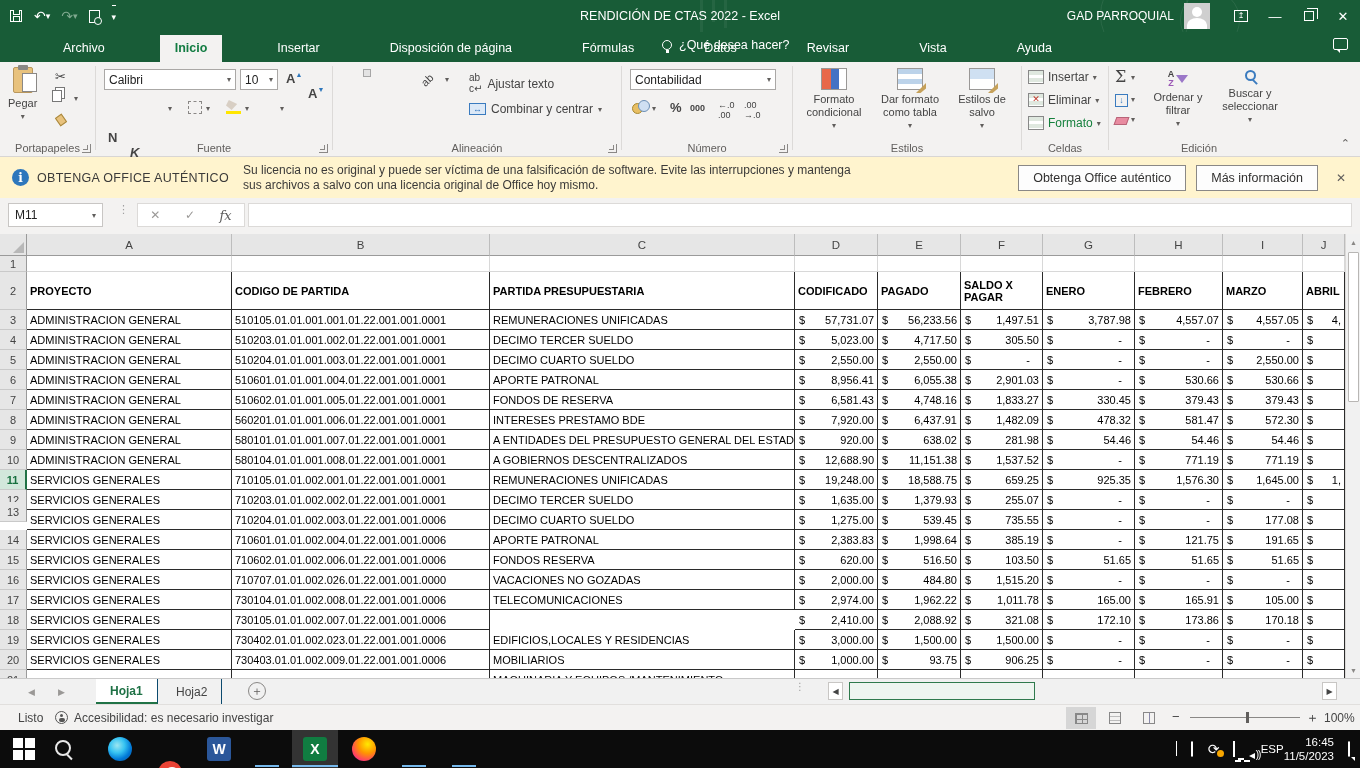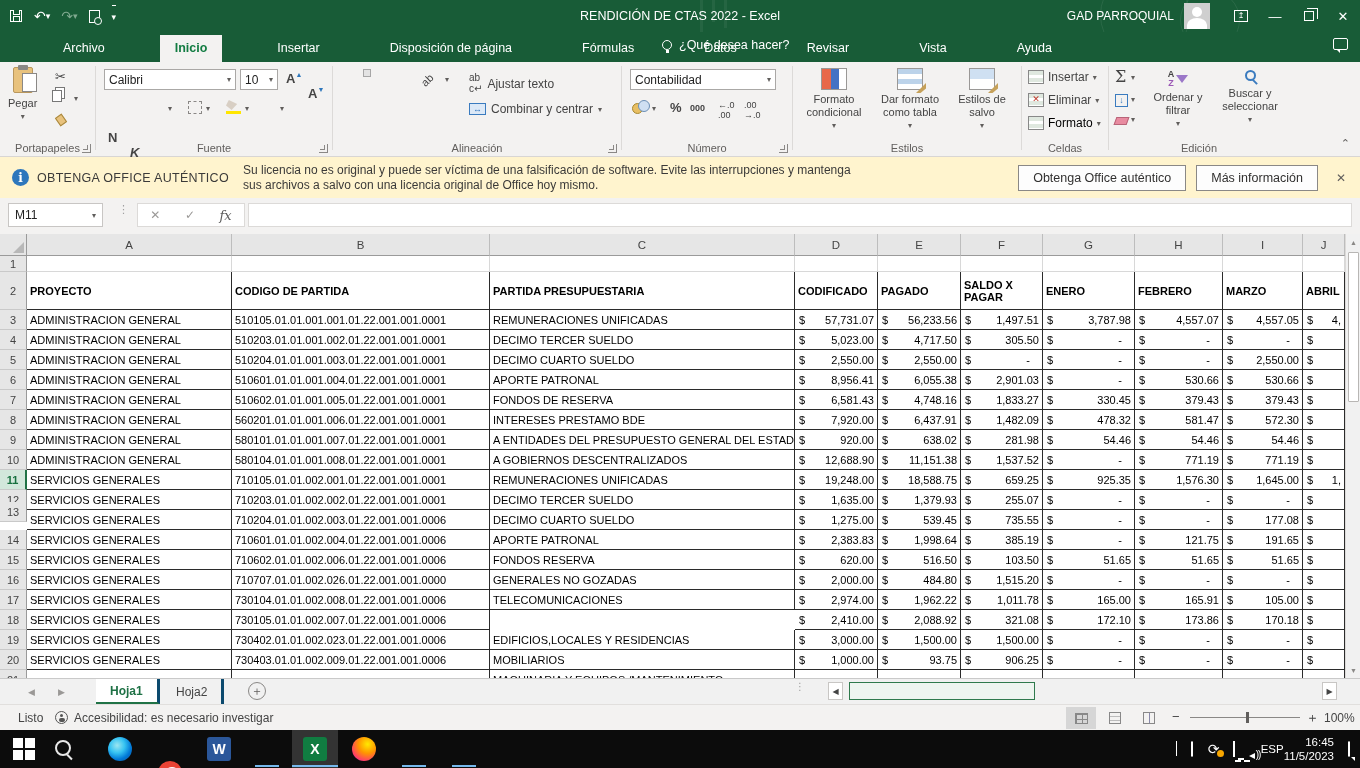--- a/index.html
+++ b/index.html
@@ -108,21 +108,21 @@
   .hcell { display:flex; align-items:center; padding:0 2px 0 3px; font-weight:bold; line-height:12px; }
   .money { display:flex; align-items:center; justify-content:space-between; padding:0 3px 0 4px; white-space:nowrap; }
   .money .vdash { padding-right:9px; }
   .vscroll { position:absolute; left:1345px; top:234px; width:15px; height:444px; background:#f1f1f1; border-left:1px solid #dcdad8; }
   .sc-arrow { position:absolute; left:1px; width:13px; height:14px; background:#f1f1f1; color:#8a8886; font-size:7px; display:flex; align-items:center; justify-content:center; }
   .vthumb { position:absolute; left:2px; top:18px; width:11px; height:150px; background:#fff; border:1px solid #b8b6b4; border-radius:1px; }
 
   
   .sheetbar { position:absolute; left:0; top:678px; width:1360px; height:26px; background:#f1f1f1; border-top:1px solid #c9c9c9; }
   .navarr { position:absolute; top:0; height:25px; display:flex; align-items:center; color:#9a9896; font-size:9px; }
-  .stab { position:absolute; top:0; height:25px; display:flex; align-items:center; padding:0 14px; font-size:12px; color:#444; border-right:3px solid #0c4a6e; }
+  .stab { position:absolute; top:0; height:25px; display:flex; align-items:center; padding:0 14px; font-size:12px; color:#444; border-right:1px solid #0c4a6e; }
   .stab.active { background:#fff; color:#1e7145; font-weight:bold; border-bottom:2px solid #217346; }
   .addsheet { position:absolute; top:3px; width:18px; height:18px; border:1px solid #8a8886; border-radius:50%; color:#605e5c; font-size:12px; display:flex; align-items:center; justify-content:center; }
   .hs-dots { position:absolute; left:795px; top:5px; color:#a0a0a0; font-size:10px; line-height:5px; }
   .hs-arrow { position:absolute; top:3px; width:15px; height:18px; background:#fff; border:1px solid #c8c6c4; color:#444; font-size:8px; display:flex; align-items:center; justify-content:center; }
   .hthumb { position:absolute; left:849px; top:3px; width:186px; height:18px; background:#eef5f0; border:1px solid #2f7a4d; }
 
   
   .statusbar { position:absolute; left:0; top:704px; width:1360px; height:26px; background:#f3f2f1; border-top:1px solid #e1dfdd; color:#444; font-size:12px; }
   .acc-ic { display:inline-block; width:13px; height:13px; border:1.2px solid #555; border-radius:50%; position:relative; vertical-align:-3px; }
   .acc-ic::before { content:""; position:absolute; left:4.2px; top:1.5px; width:3px; height:3px; border-radius:50%; background:#555; }
@@ -345,21 +345,21 @@
           <span style="font-size:12px; color:#444;">Insertar</span>
           <span class="drop">▾</span>
       </div>
       <div class="abs" style="left:6px; top:31px; display:flex; align-items:center; gap:4px;">
         <span class="cellsic" style="color:#c0392b; font-weight:bold; text-align:center;">✕</span>
           <span style="font-size:12px; color:#444;">Eliminar</span>
           <span class="drop">▾</span>
       </div>
       <div class="abs" style="left:6px; top:54px; display:flex; align-items:center; gap:4px;">
         <span class="cellsic"></span>
-          <span style="font-size:12px; color:#000000;">Formato</span>
+          <span style="font-size:12px; color:#15803d;">Formato</span>
           <span class="drop">▾</span>
       </div>
       <div class="glabel">Celdas</div>
     </div>
     <div class="rgsep" style="left:1108px;"></div>
 
     <div class="rgroup" style="left:1109px; width:180px;">
       <div class="abs" style="left:6px; top:5px;"><span class="sumsign">Σ</span><span class="drop" style="position:absolute; left:16px; top:6px;">▾</span></div>
       <div class="abs" style="left:6px; top:30px;"><span style="display:inline-flex; width:13px; height:13px; border:1px solid #3a7bbf; color:#3a7bbf; font-size:9px; align-items:center; justify-content:center;">↓</span><span class="drop" style="position:absolute; left:16px; top:3px;">▾</span></div>
       <div class="abs" style="left:6px; top:52px;"><span style="display:inline-block; width:13px; height:8px; background:#e88ba0; transform:skewX(-20deg); border:1px solid #b86478;"></span><span class="drop" style="position:absolute; left:16px; top:1px;">▾</span></div>
@@ -855,21 +855,21 @@
         <span>$</span>
         <span>51.65</span>
       </div>
       <div class="cell dark money" style="left: 1303px; top: 316px; width: 42px; height: 20px;">
         <span>$</span>
         <span></span>
       </div>
       <div class="rowhdr" style="top: 336px; height: 20px;">16</div>
       <div class="cell dark tcell" style="left: 27px; top: 336px; width: 205px; height: 20px;">SERVICIOS GENERALES</div>
       <div class="cell dark tcell" style="left: 232px; top: 336px; width: 258px; height: 20px;">710707.01.01.002.026.01.22.001.001.0000</div>
-      <div class="cell dark tcell" style="left: 490px; top: 336px; width: 305px; height: 20px;">GENERALES NO GOZADAS</div>
+      <div class="cell dark tcell" style="left: 490px; top: 336px; width: 305px; height: 20px;">VACACIONES NO GOZADAS</div>
       <div class="cell dark money" style="left: 795px; top: 336px; width: 83px; height: 20px;">
         <span>$</span>
         <span>2,000.00</span>
       </div>
       <div class="cell dark money" style="left: 878px; top: 336px; width: 83px; height: 20px;">
         <span>$</span>
         <span>484.80</span>
       </div>
       <div class="cell dark money" style="left: 961px; top: 336px; width: 82px; height: 20px;">
         <span>$</span>

